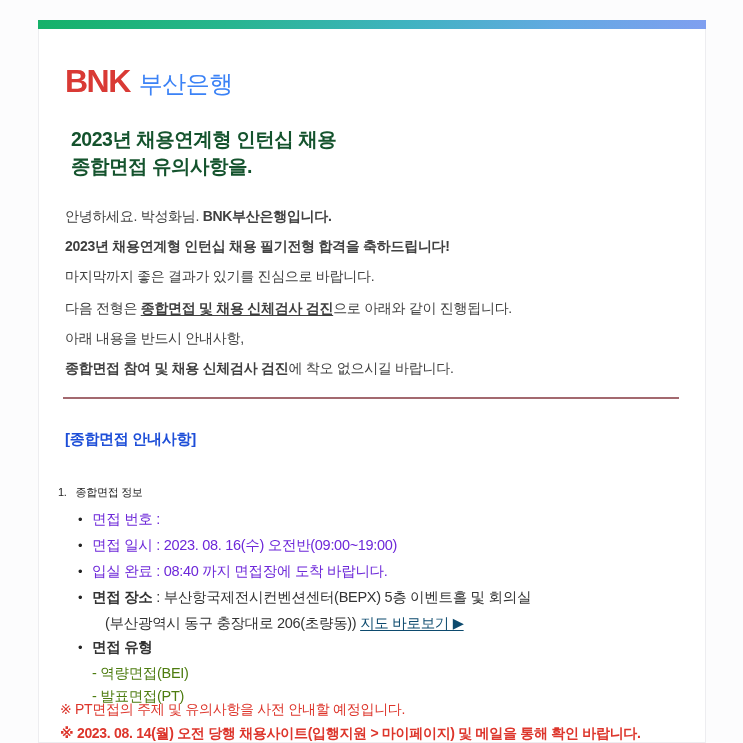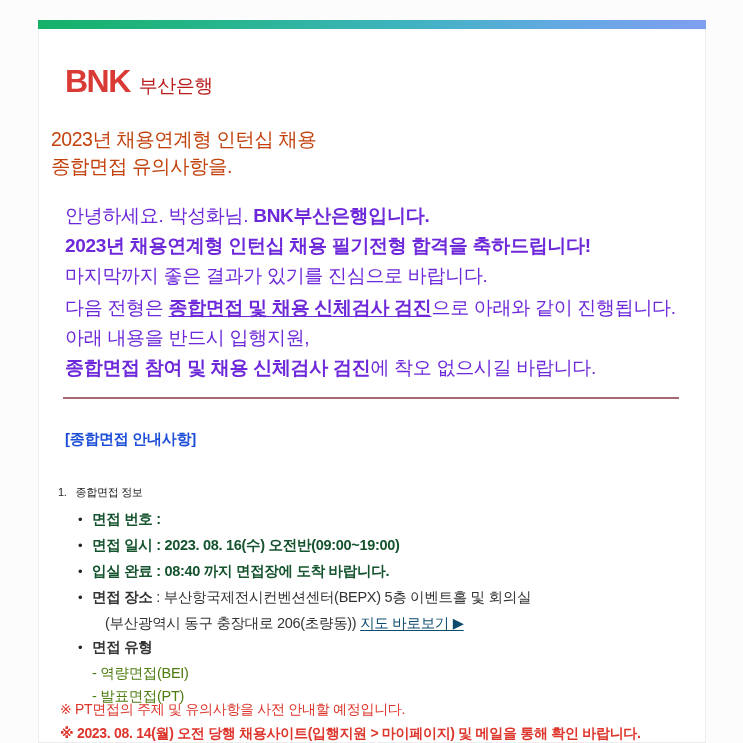--- a/index.html
+++ b/index.html
@@ -25,43 +25,43 @@
     border-top: none;
   }
   .abs { position: absolute; }
 
   
   .logo { left: 26px; top: 34px; display: flex; align-items: baseline; }
   .logo-bnk {
     color: #d93a35; font-size: 32px; font-weight: 800;
     letter-spacing: -1.5px; font-style: normal;
   }
-  .logo-bank { color: #b91c1c; font-size: 19px; font-weight: 500; margin-left: 9px; letter-spacing: -0.5px; }
+  .logo-bank { color: #3b82f6; font-size: 24px; font-weight: 500; margin-left: 9px; letter-spacing: -0.5px; }
 
   
-  .title { left: 12px; top: 97px; color: #c2410c; font-size: 19.5px; font-weight: 400; line-height: 27px; letter-spacing: -0.5px; }
+  .title { left: 32px; top: 97px; color: #14532d; font-size: 19.5px; font-weight: 700; line-height: 27px; letter-spacing: -0.5px; }
 
   
-  .para { left: 26px; font-size: 19px; line-height: 30px; color: #6d28d9; letter-spacing: -0.3px; }
+  .para { left: 26px; font-size: 14px; line-height: 30px; color: #404040; letter-spacing: -0.3px; }
   .greeting { top: 172px; }
   .notice { top: 264px; }
   .b { font-weight: 700; }
   .u { text-decoration: underline; text-underline-offset: 2px; }
 
   .divider { left: 24px; top: 368px; width: 616px; height: 2px; background: #a3696f; }
 
   .section-header { left: 26px; top: 401px; font-size: 15px; font-weight: 700; color: #1d4ed8; letter-spacing: -0.3px; }
 
   .info-heading { left: 19px; top: 456px; font-size: 11px; color: #222; letter-spacing: -0.3px; }
   .info-heading .num { margin-right: 9px; }
 
   .list { left: 0; top: 481px; width: 640px; }
   .row { display: flex; align-items: flex-start; padding-left: 39px; height: 26px; font-size: 14.5px; letter-spacing: -0.3px; }
   .row .dot { width: 14px; color: #222; font-size: 13px; line-height: 20px; flex: none; }
-  .red { color: #14532d; font-weight: 700; }
+  .red { color: #6d28d9; font-weight: 400; }
   .sub { padding-left: 66px; height: 24px; font-size: 14.5px; color: #333; letter-spacing: -0.3px; }
   .dash { padding-left: 53px; height: 23px; font-size: 14.5px; color: #4d7c0f; letter-spacing: -0.3px; }
   .maplink { color: #0c4a6e; text-decoration: underline; text-underline-offset: 2px; font-weight: 500; cursor: pointer; }
 
   .footnotes { left: 21px; top: 669px; font-size: 14px; line-height: 23.5px; color: #dd352b; letter-spacing: -0.3px; }
   .footnotes .n2 { font-weight: 700; }
 </style>
 </head>
 <body>
 
@@ -80,21 +80,21 @@
   </div>
 
   <div class="abs para greeting">
     <div><span>안녕하세요. 박성화님. </span><span class="b">BNK부산은행입니다.</span></div>
     <div class="b">2023년 채용연계형 인턴십 채용 필기전형 합격을 축하드립니다!</div>
     <div>마지막까지 좋은 결과가 있기를 진심으로 바랍니다.</div>
   </div>
 
   <div class="abs para notice">
     <div><span>다음 전형은 </span><span class="b u">종합면접 및 채용 신체검사 검진</span><span>으로 아래와 같이 진행됩니다.</span></div>
-    <div>아래 내용을 반드시 입행지원,</div>
+    <div>아래 내용을 반드시 안내사항,</div>
     <div><span class="b">종합면접 참여 및 채용 신체검사 검진</span><span>에 착오 없으시길 바랍니다.</span></div>
   </div>
 
   <div class="abs divider"></div>
 
   <div class="abs section-header">[종합면접 안내사항]</div>
 
   <div class="abs info-heading">
     <span class="num">1.</span><span>종합면접 정보</span>
   </div>

